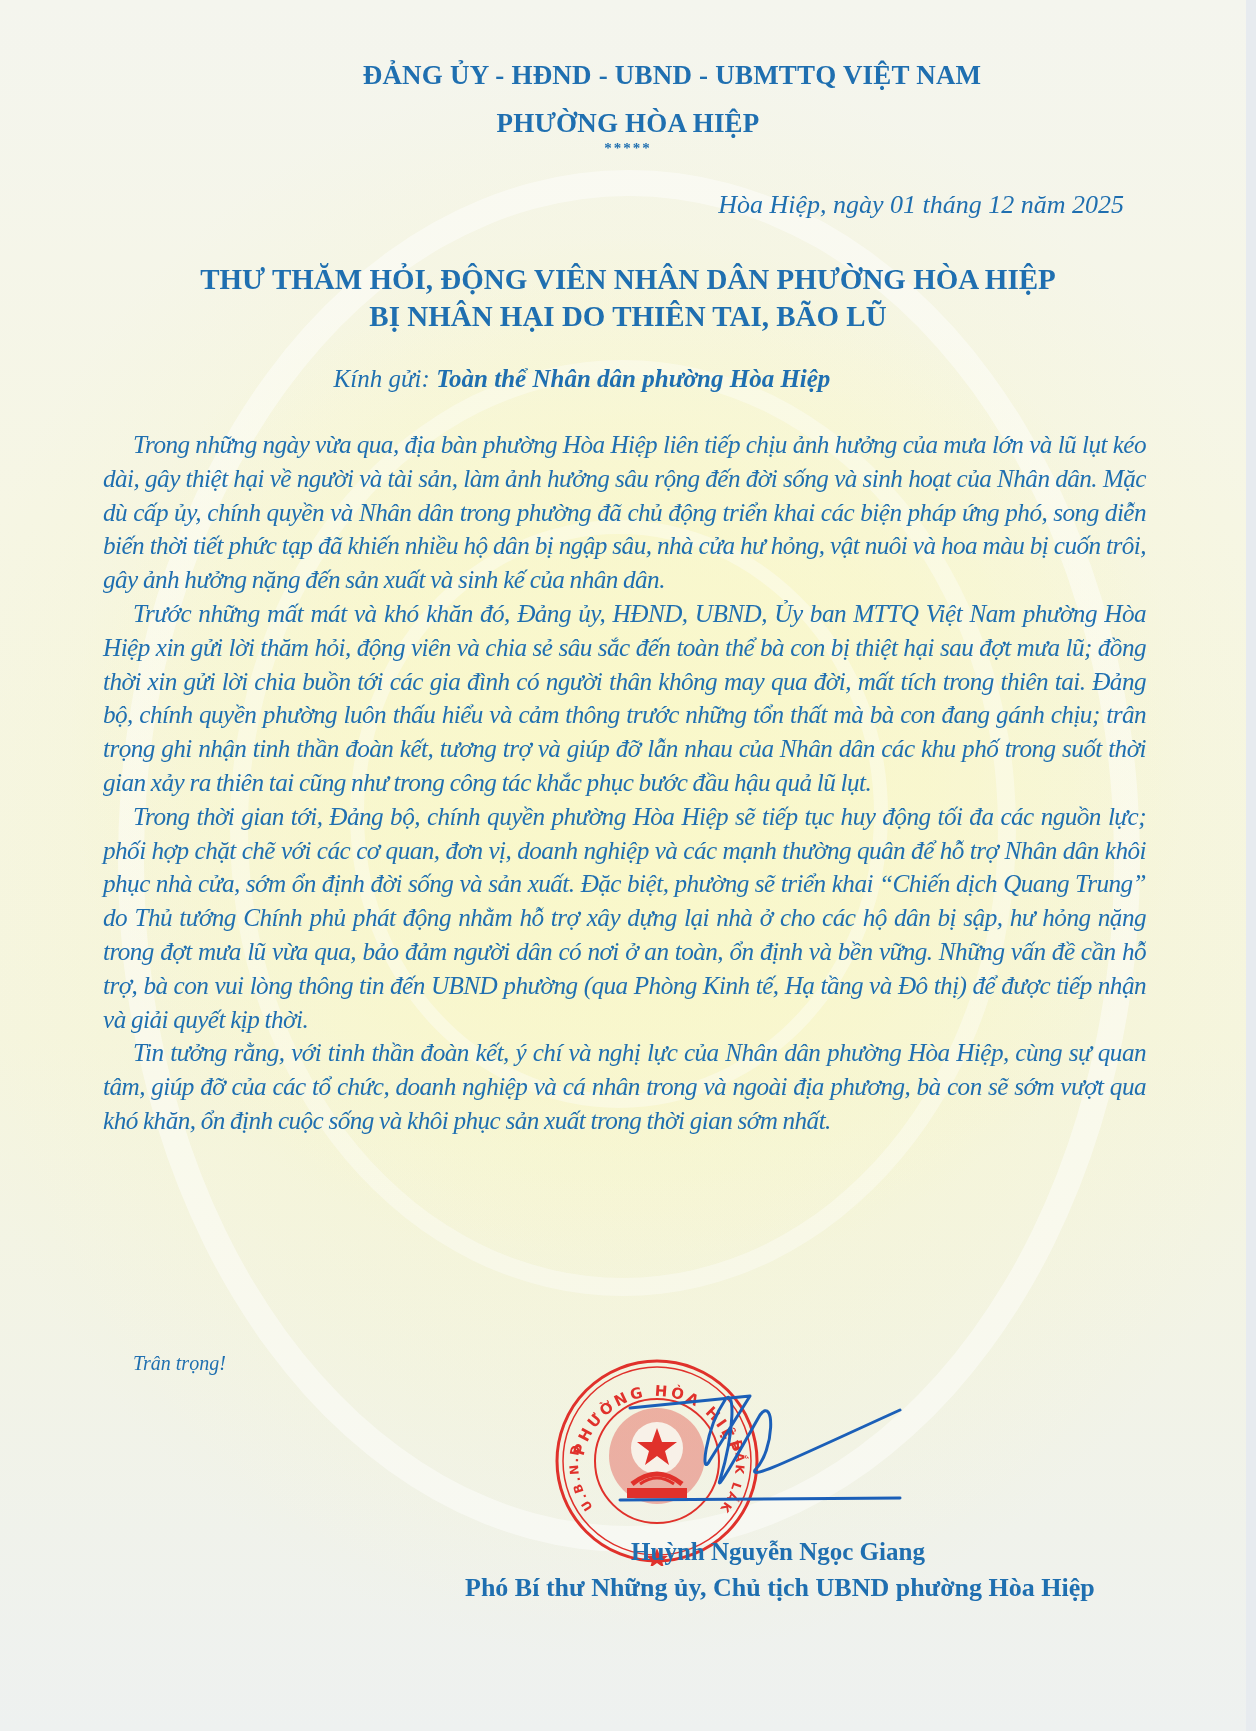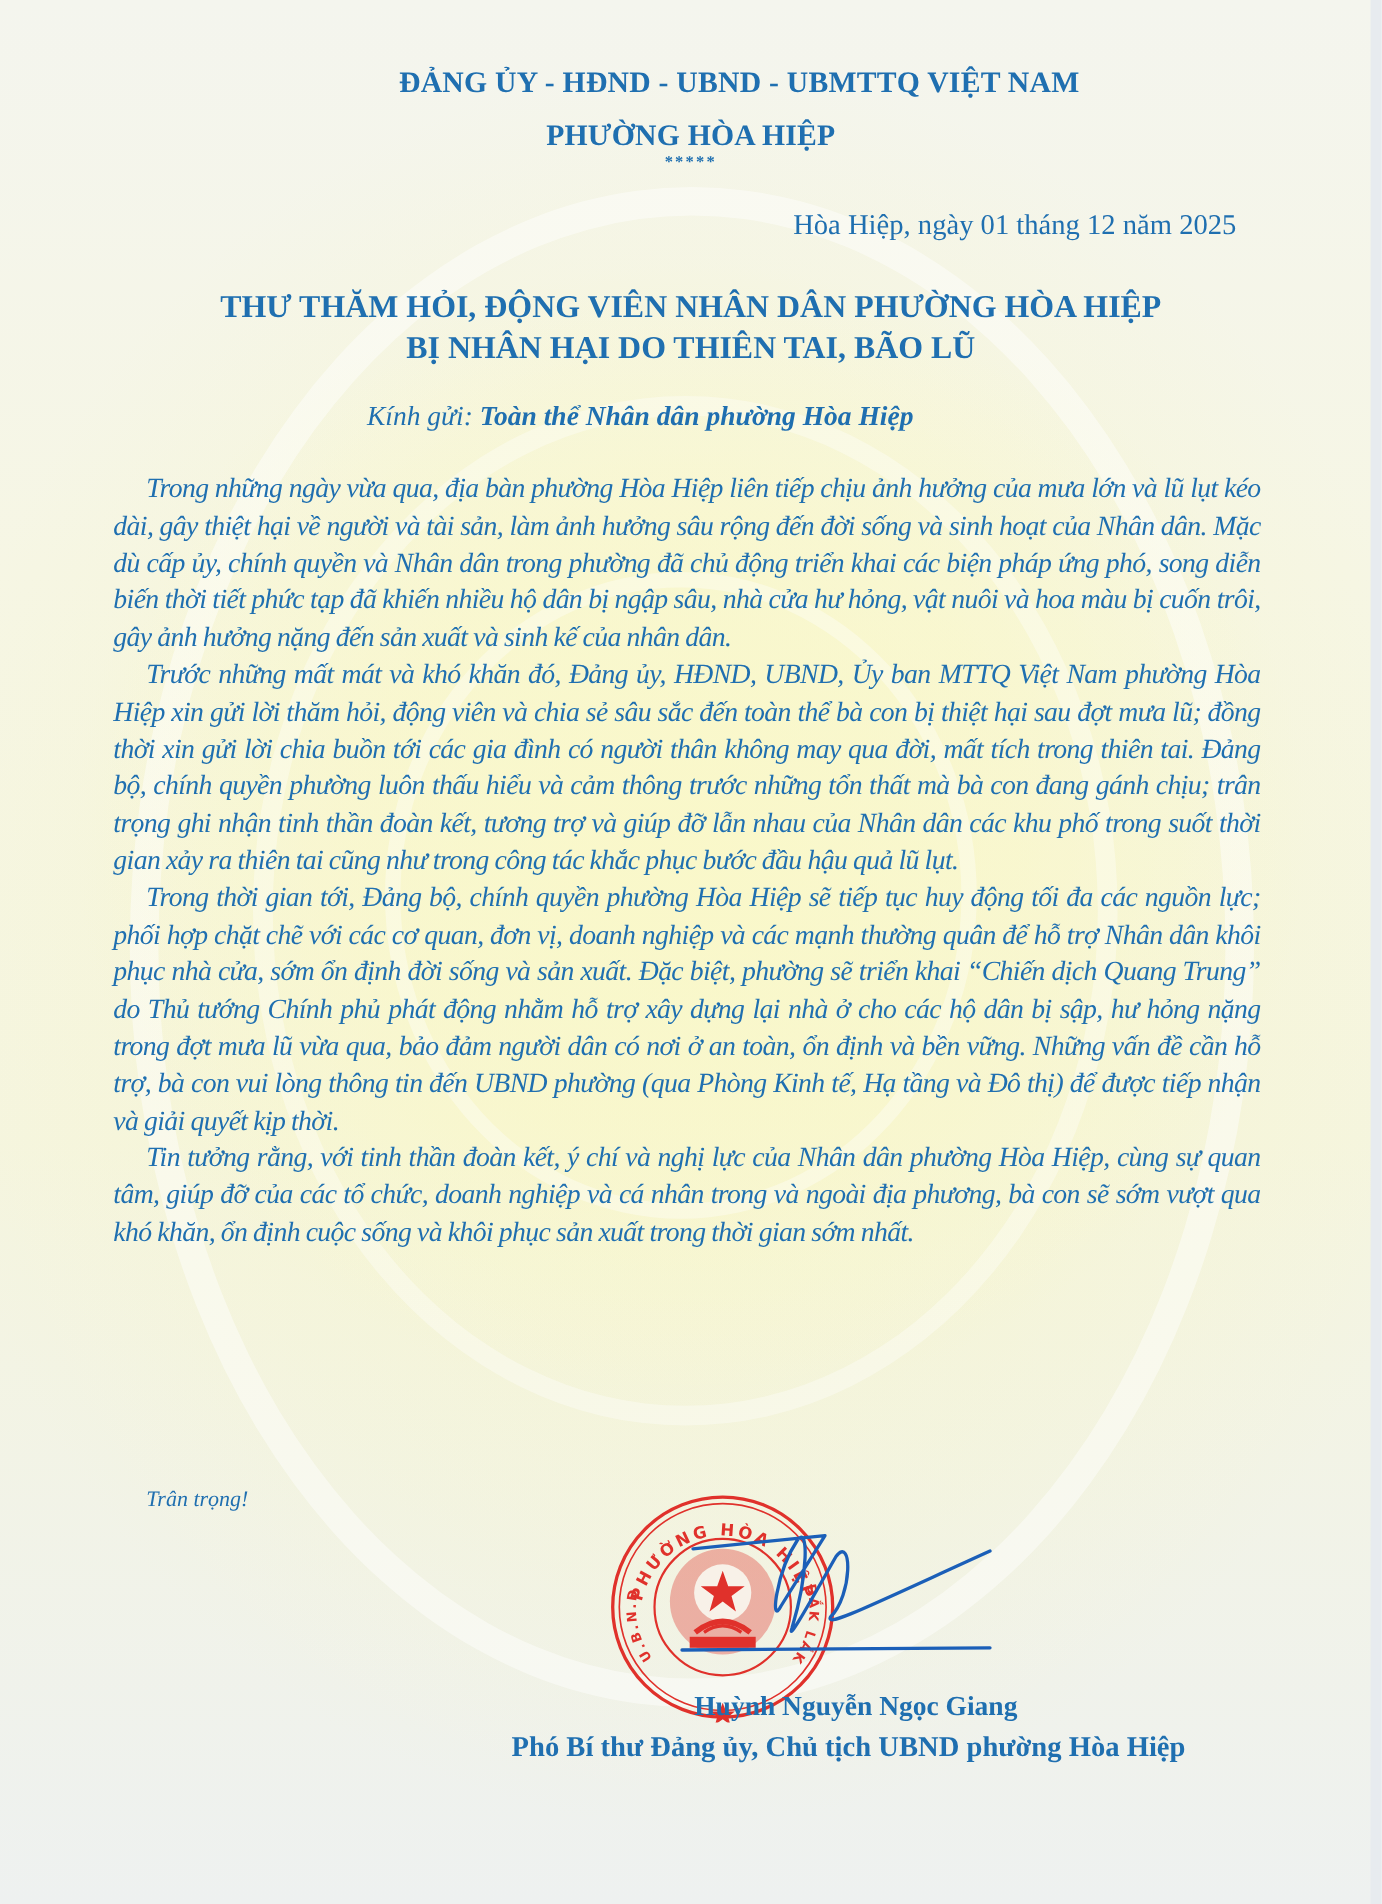--- a/index.html
+++ b/index.html
@@ -23,21 +23,21 @@
     .ring.r3 { left: 350px; top: 520px; width: 510px; height: 560px; border-width: 14px; border-color: rgba(255,255,255,0.35); }
     .edge-right { position:absolute; right:0; top:0; width:10px; height:1731px; background:#e7ebef; }
 
     .content { position: absolute; left: 0; top: 0; width: 1256px; height: 1731px; }
 
     .org { position:absolute; left:0; width:1256px; text-align:center; font-weight:bold; font-size:27px; letter-spacing:0.2px; }
     .org.l1 { top: 60px; margin-left: 44px; }
     .org.l2 { top: 108px; }
     .stars { position:absolute; top: 140px; left:0; width:1256px; text-align:center; font-size:15px; letter-spacing:2px; font-weight:bold; }
 
-    .date { position:absolute; top: 190px; right: 132px; font-size: 26px; }
+    .date { position:absolute; top: 190px; right: 132px; font-style: italic; font-size: 26px; }
 
     .title { position:absolute; left:0; width:1256px; text-align:center; font-weight:bold; font-size:29px; }
     .title.t1 { top: 263px; }
     .title.t2 { top: 300px; }
 
     .salutation { position:absolute; top: 365px; left:0; width:1164px; text-align:center; font-size:25px; font-style: italic; }
     .salutation .lead { font-weight: normal; }
     .salutation .target { font-weight: bold; }
 
     .body { position:absolute; left: 103px; top: 428px; width: 1043px; font-style: italic; font-size: 25.2px; line-height: 33.8px; text-align: justify; letter-spacing: -0.55px; word-spacing: -0.5px; font-family: Liberation Serif, serif; }
@@ -111,14 +111,14 @@
     <rect x="75" y="132" width="60" height="10" fill="#e0312b"></rect>
     <polygon points="105,192 108,200 116,200 110,205 112,212 105,207 98,212 100,205 94,200 102,200" fill="#e0312b"></polygon>
   </svg>
 
   <svg class="signature" viewBox="0 0 420 130">
     <path d="M 30 18 L 150 6 L 110 70 C 100 90 105 40 125 10 C 135 -4 135 40 120 90 C 115 105 140 60 160 25 C 175 5 175 60 155 80 C 150 90 190 70 300 20" fill="none" stroke="#1b5fb8" stroke-width="3" stroke-linecap="round" stroke-linejoin="round"></path>
     <path d="M 20 110 L 300 108" fill="none" stroke="#1b5fb8" stroke-width="3" stroke-linecap="round"></path>
   </svg>
 
   <div class="signer-name">Huỳnh Nguyễn Ngọc Giang</div>
-  <div class="signer-title">Phó Bí thư Đảng ủy, Chủ tịch UBND phường Hòa Hiệp</div>
+  <div class="signer-title">Phó Bí thư Những ủy, Chủ tịch UBND phường Hòa Hiệp</div>
 </div>
 
 </body></html>

